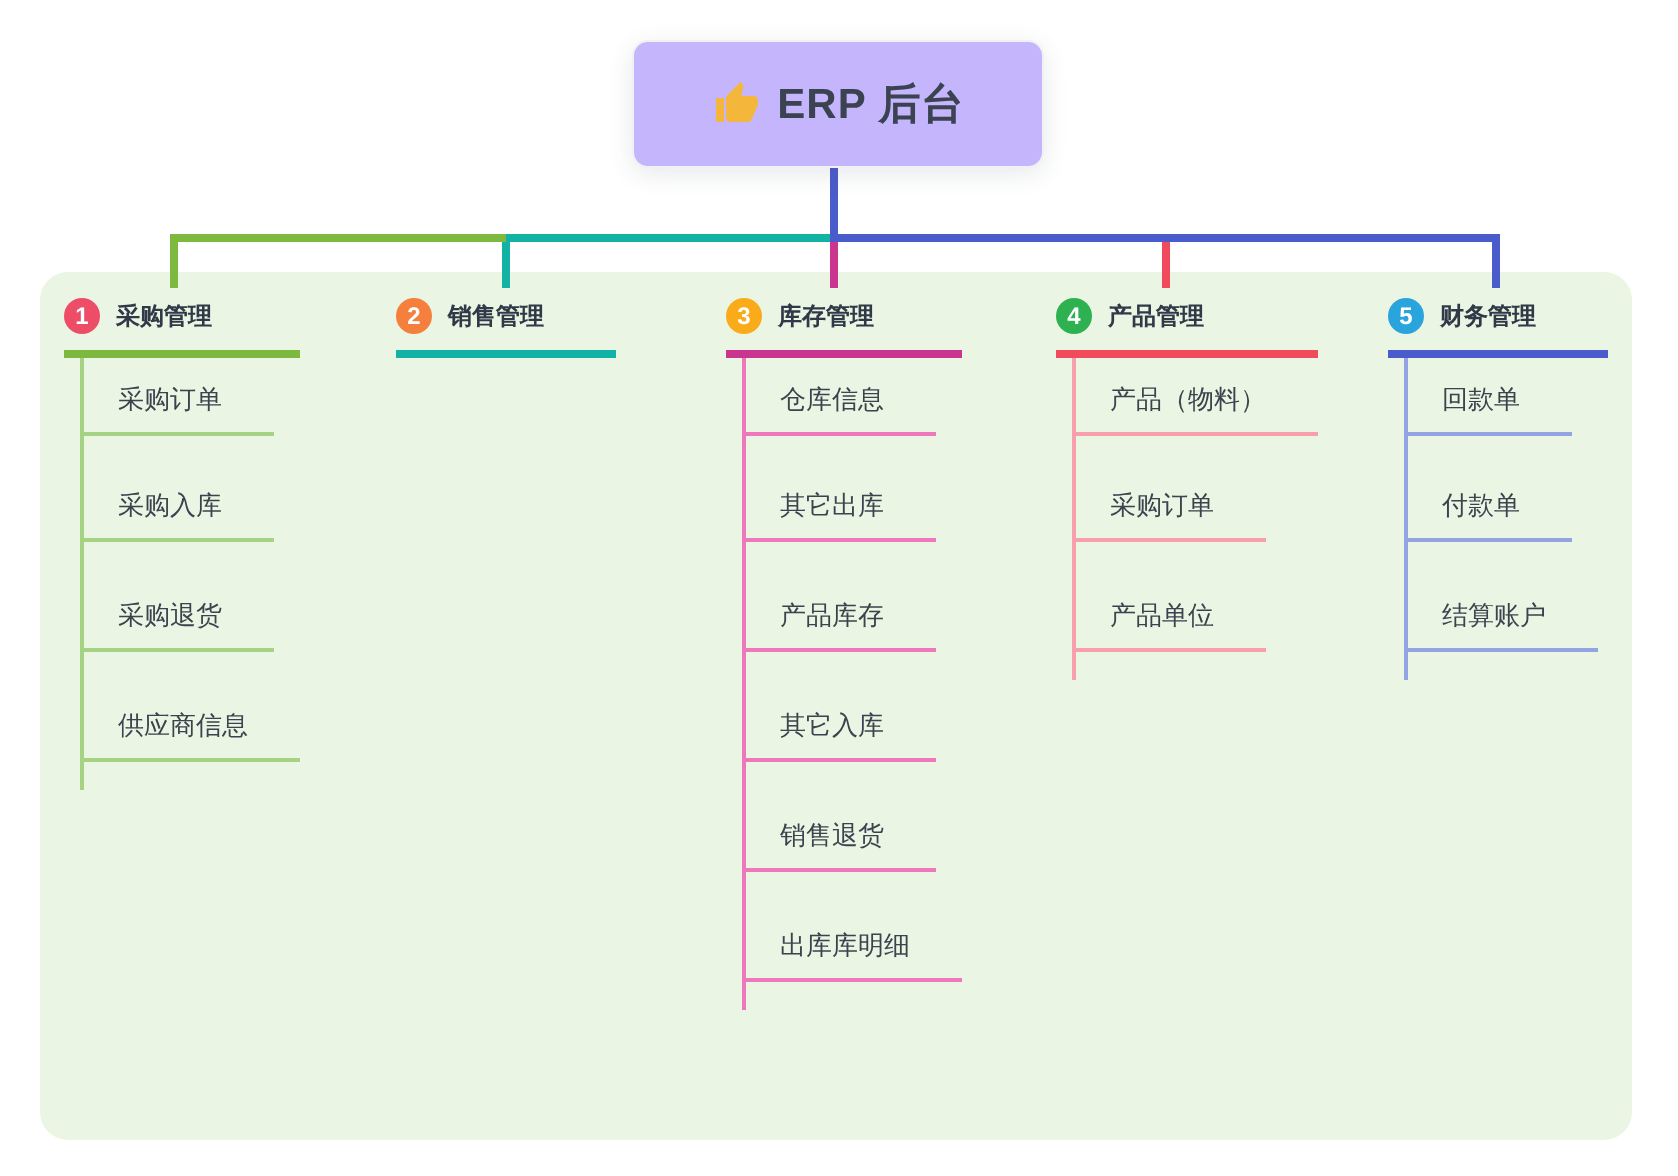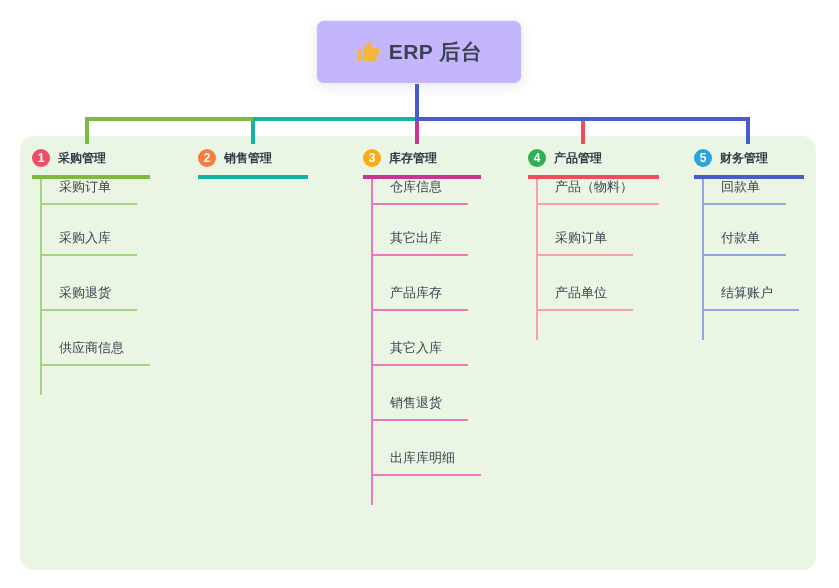--- a/index.html
+++ b/index.html
@@ -68,21 +68,21 @@
     white-space: nowrap;
     line-height: 20px;
   }
   .children {
     margin-left: 8px;
     border-left: 2px solid var(--cc);
   }
   .child {
     height: 55px;
     display: flex;
-    align-items: flex-start;
+    align-items: center;
   }
   .child:first-child { height: 51px; }
   .child-label {
     display: inline-block;
     font-size: 13px;
     color: #3b434e;
     white-space: nowrap;
     padding: 0 26px 9px 17px;
     border-bottom: 2px solid var(--cc);
     line-height: 15px;

